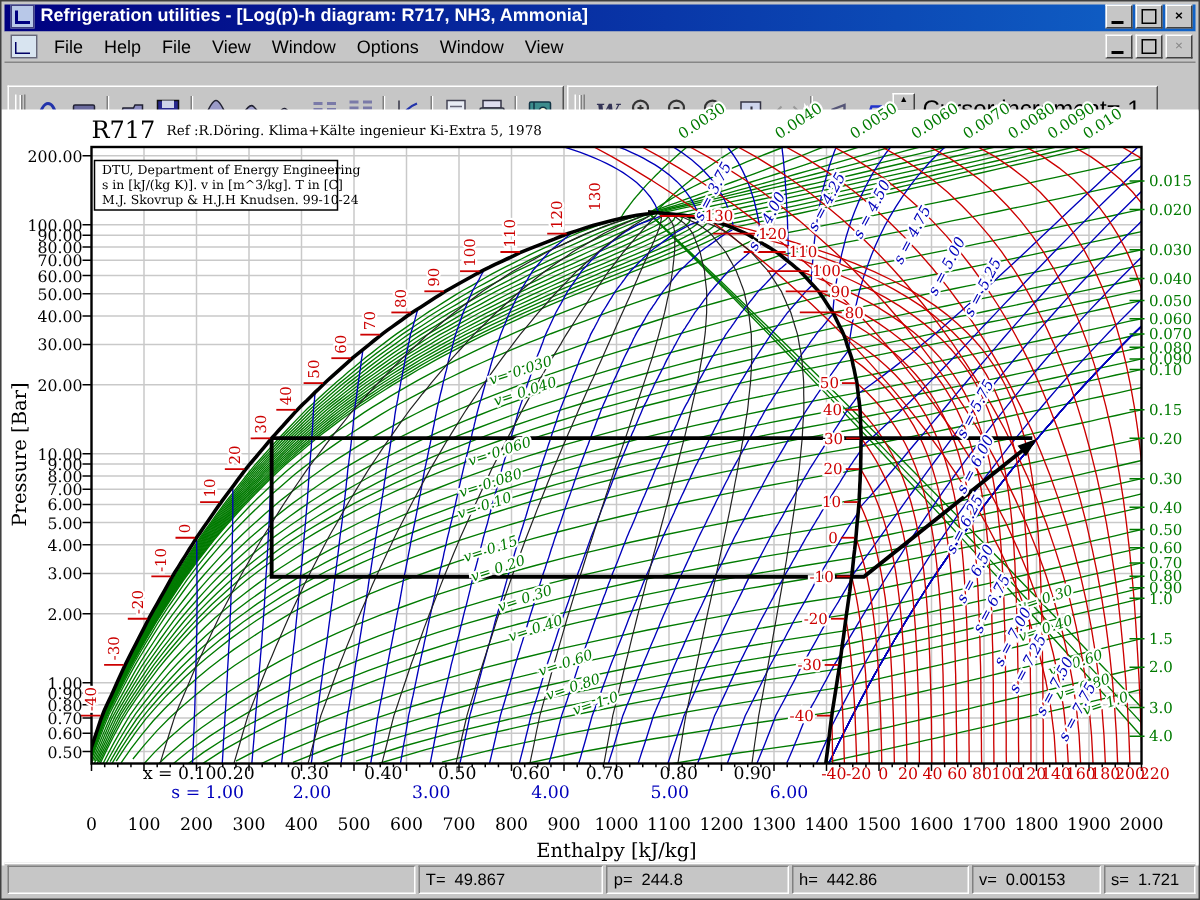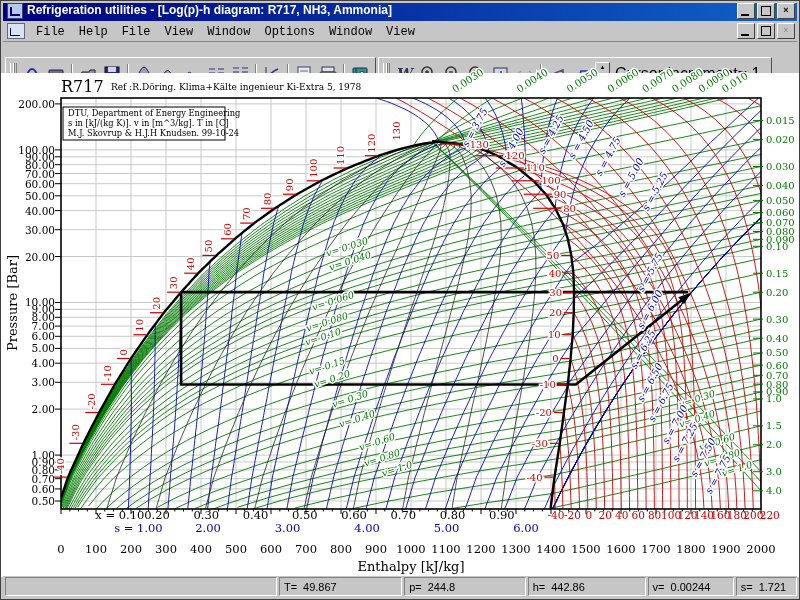--- a/index.html
+++ b/index.html
@@ -14,21 +14,21 @@
             border-left:2px solid #000080;border-bottom:2px solid #000080;}
   .winbtns{margin-left:auto;display:flex;gap:2px;padding-right:2px;}
   .wbtn{width:16px;height:14px;background:#c6c6c6;border:1px solid;border-color:#fff #404040 #404040 #fff;
         font-size:9px;line-height:12px;text-align:center;color:#000;position:relative;}
   .wbtn .ming{position:absolute;left:3px;bottom:2px;width:8px;height:2px;background:#000;}
   .wbtn .restg{position:absolute;left:3px;top:2px;width:8px;height:8px;border:1px solid #000;}
   .wbtn.gray{color:#888;}
   
   #menubar{position:absolute;left:2px;top:20px;right:2px;height:20px;background:#c6c6c6;display:flex;align-items:center;
            font-size:12px;border-bottom:1px solid #868686;}
-  .mitem{padding:2px 7px;font-family:Liberation Mono, monospace;}
+  .mitem{padding:2px 7px;}
   .mdicon{width:16px;height:14px;margin:0 4px;background:#d8e4f0;border:1px solid #667;position:relative;}
   .mdicon:after{content:"";position:absolute;left:2px;bottom:2px;width:9px;height:7px;
         border-left:1px solid #006;border-bottom:1px solid #006;}
   
   #toolbar{position:absolute;left:2px;top:41px;right:2px;height:31px;background:#c6c6c6;display:flex;align-items:center;
            border-bottom:1px solid #868686;margin-top:16px;}
   .tbgroup{display:flex;align-items:center;height:29px;border:1px solid;border-color:#fff #505050 #505050 #fff;
            background:#c6c6c6;padding:1px 3px;margin-left:2px;}
   .handle{width:5px;height:22px;margin:0 3px 0 1px;border-left:1px solid #fff;border-right:1px solid #808080;
           box-shadow:inset 2px 0 0 #c6c6c6, inset 3px 0 0 #fff, inset 4px 0 0 #808080;}
@@ -831,20 +831,20 @@
       <div class="spanel" style="width: 126px;">
         <span class="lbl">p=</span>
         <span>244.8</span>
       </div>
       <div class="spanel" style="width: 122px;">
         <span class="lbl">h=</span>
         <span>442.86</span>
       </div>
       <div class="spanel" style="width: 86px;">
         <span class="lbl">v=</span>
-        <span>0.00244</span>
+        <span>0.00153</span>
       </div>
       <div class="spanel" style="width: 58px;">
         <span class="lbl">s=</span>
         <span>1.721</span>
       </div>
     </div>
 </div>
 
 </body></html>

